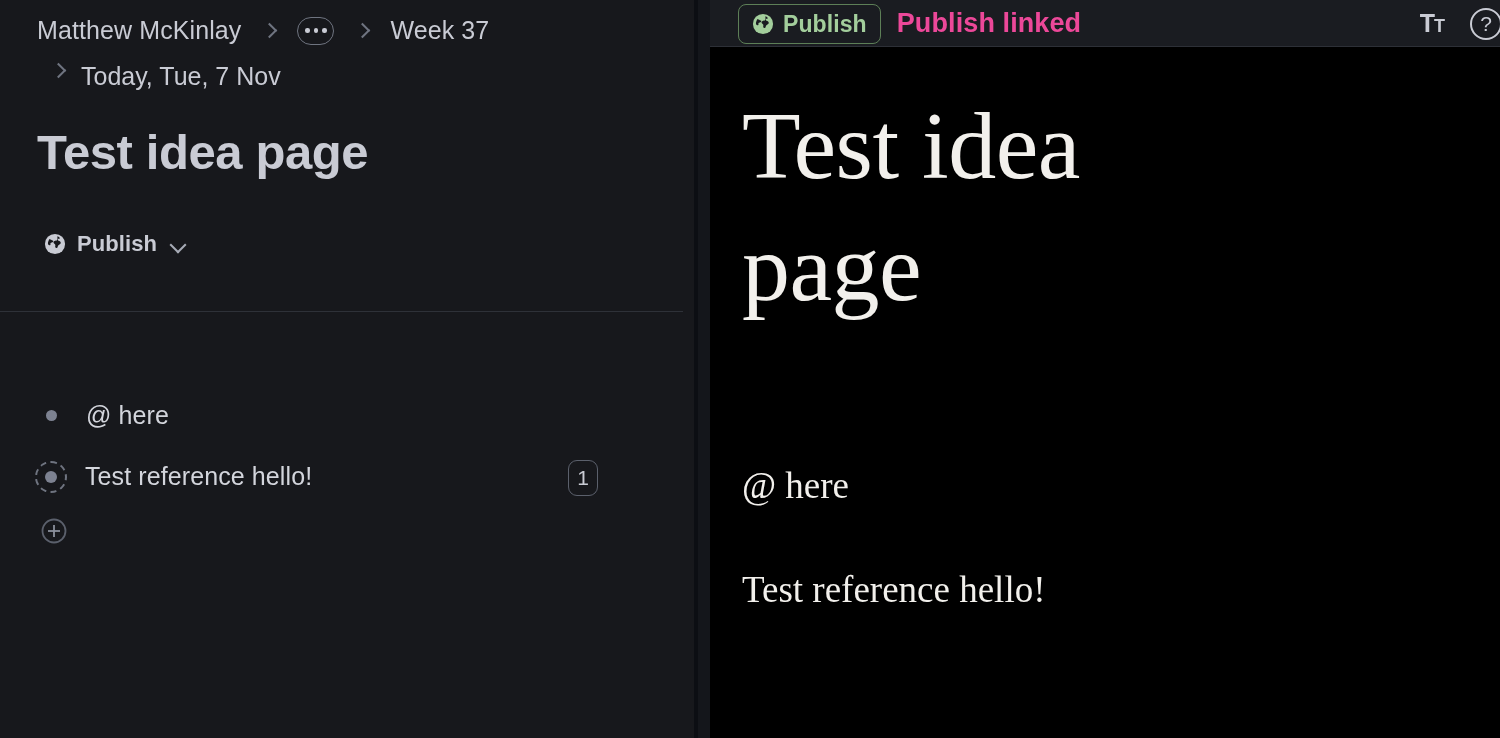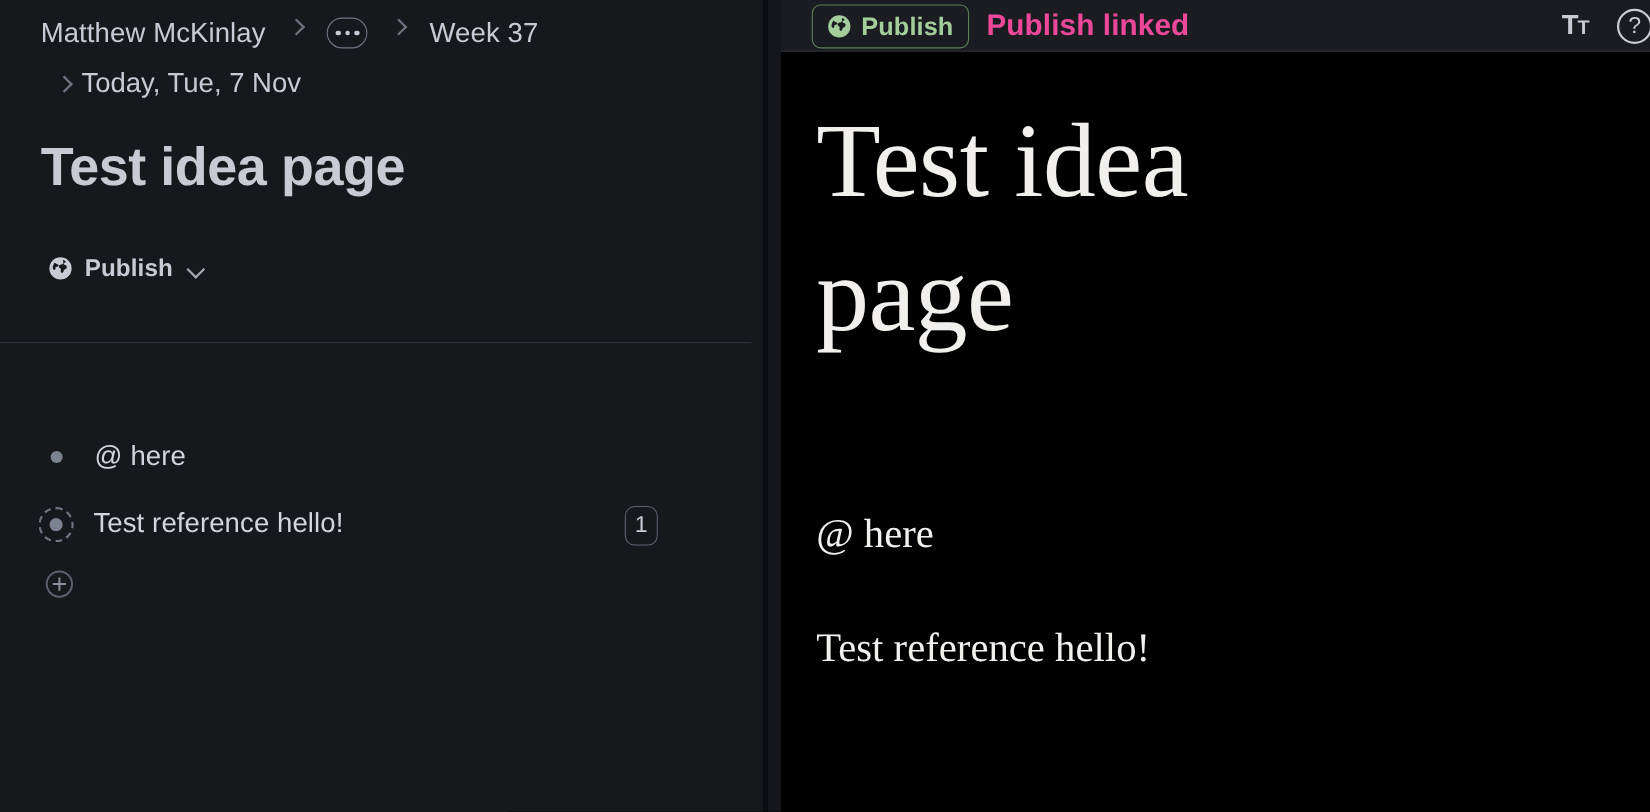--- a/index.html
+++ b/index.html
@@ -28,21 +28,21 @@
     background: #17181c;
     flex: 0 0 694px;
     overflow: hidden;
   }
 
   .breadcrumb {
     position: absolute;
     left: 37px;
     top: 16px;
     display: flex;
-    align-items: flex-start;
+    align-items: center;
     gap: 23px;
     font-size: 25px;
     color: #c9cbd4;
     letter-spacing: 0.1px;
     white-space: nowrap;
   }
   .crumb-text {
     color: #c9cbd4;
     cursor: pointer;
   }
@@ -82,22 +82,21 @@
     border-radius: 50%;
     background: #c9cbd4;
     display: block;
   }
 
   .breadcrumb-row2 {
     position: absolute;
     left: 53px;
     top: 62px;
     display: flex;
-    align-items: center;
-    gap: 11px;
+    gap: 18px;
     font-size: 25px;
     color: #c9cbd4;
     white-space: nowrap;
   }
 
   .page-title {
     position: absolute;
     left: 37px;
     top: 124px;
     font-size: 49px;

